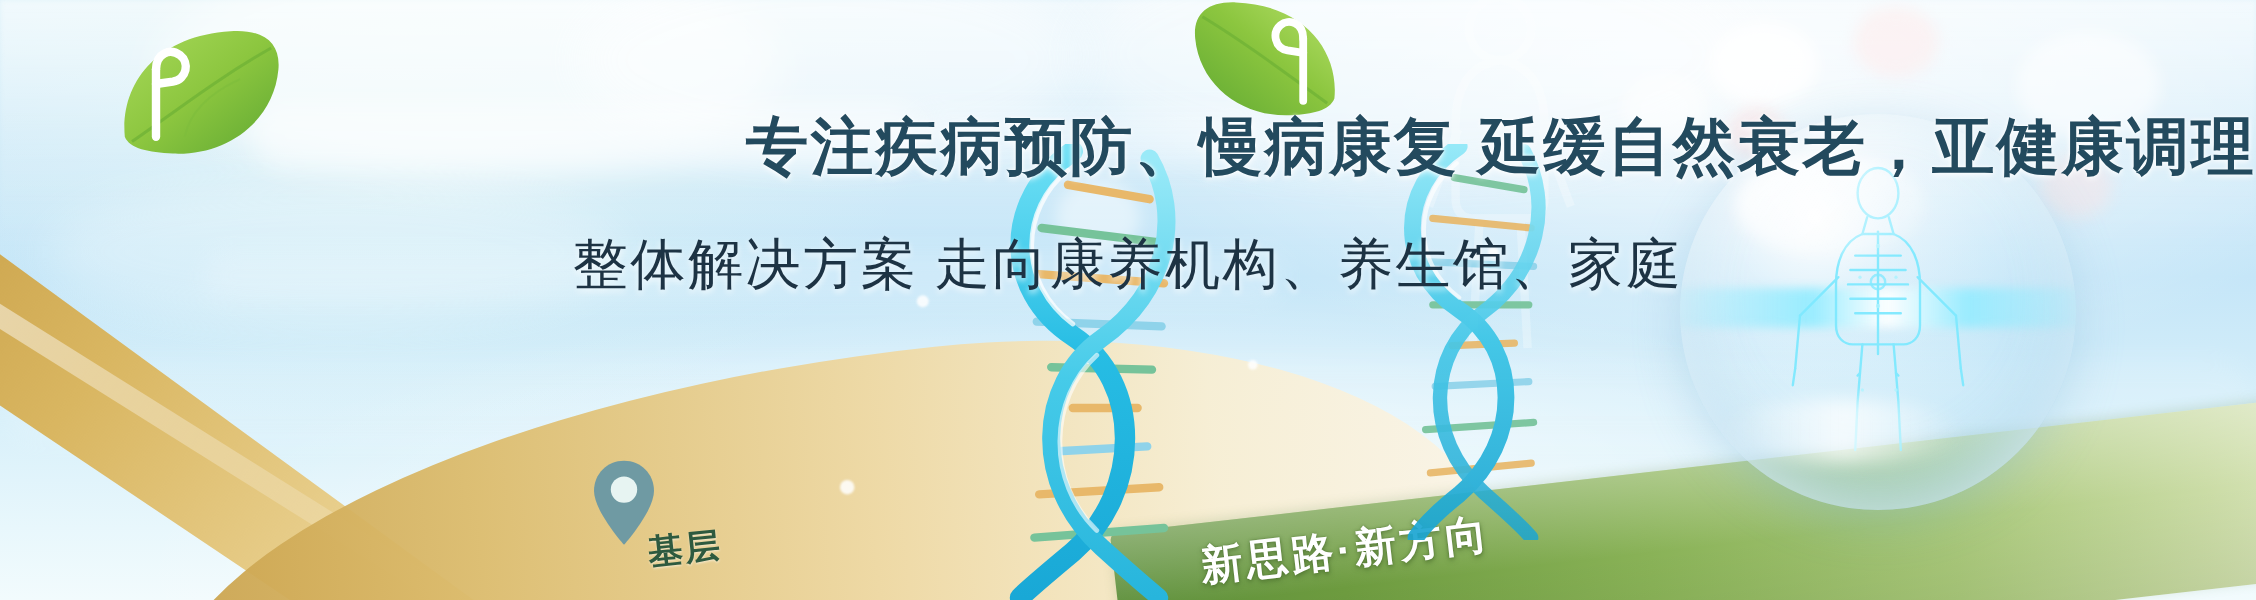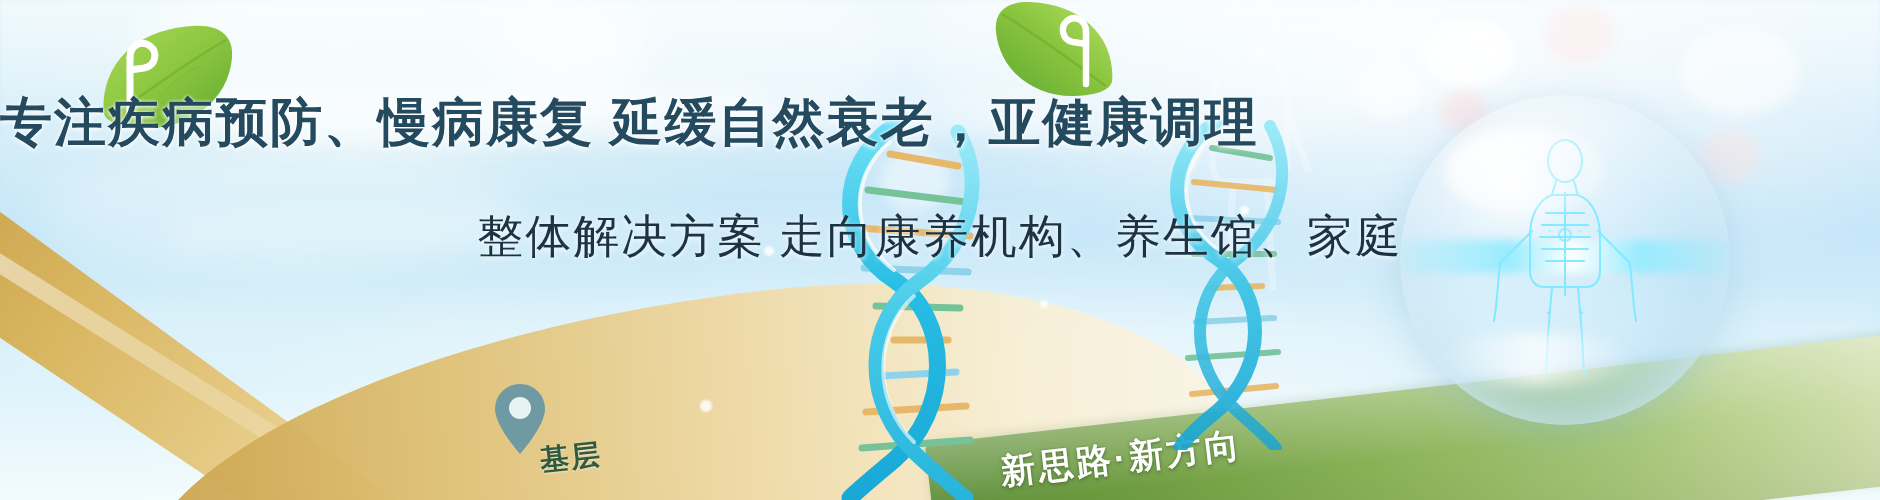--- a/index.html
+++ b/index.html
@@ -151,38 +151,37 @@
 
   
   .ghost-body{
     position:absolute;left:1175px;top:-10px;width:150px;height:330px;
     opacity:.30;
   }
 
   
   .headline{
     position:absolute;left:0;right:0;top:88px;
-    text-align:left;
+    text-align:right;
     font-family:"Liberation Sans", sans-serif;
     font-size:52px;font-weight:bold;
     color:#234a5e;
     letter-spacing:2px;
     text-shadow:0 2px 5px rgba(255,255,255,.85), 0 0 3px rgba(255,255,255,.9);
     white-space:nowrap;
   }
   .subline{
     position:absolute;left:0;right:0;top:190px;
     text-align:center;
     font-family:"Liberation Serif", serif;
     font-size:46px;font-weight:normal;
     color:#1d3344;
     letter-spacing:2px;
     text-shadow:0 2px 5px rgba(255,255,255,.8);
     white-space:nowrap;
-    margin-top:16px;
   }
 
   
   .spark{position:absolute;background:#fff;border-radius:50%;filter:blur(1px);opacity:.85;}
 </style>
 </head>
 <body>
 
 <div class="banner">
 

